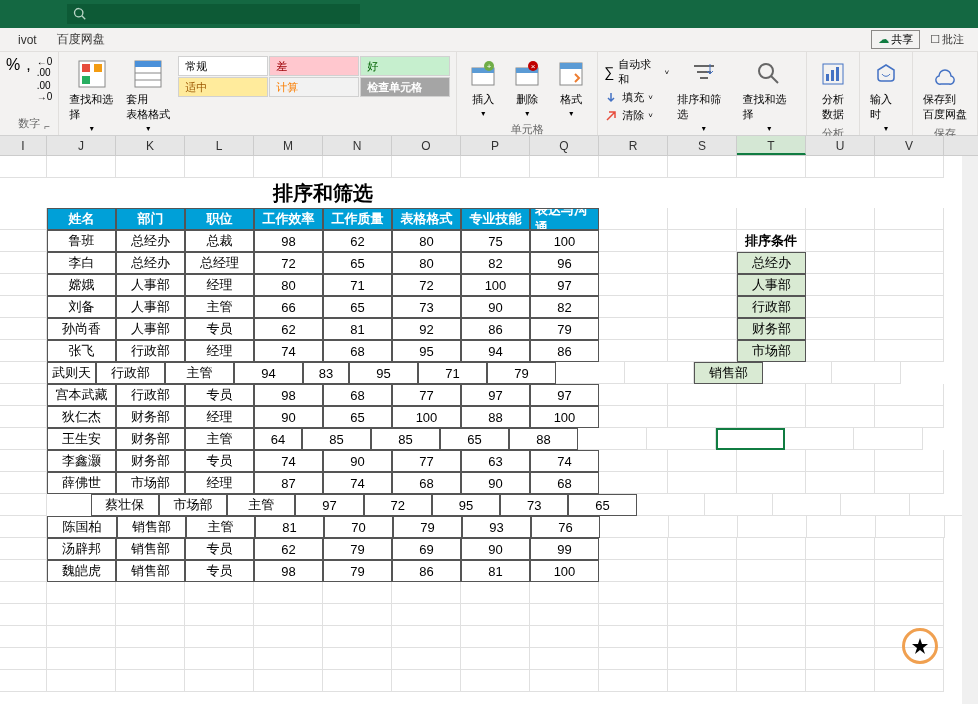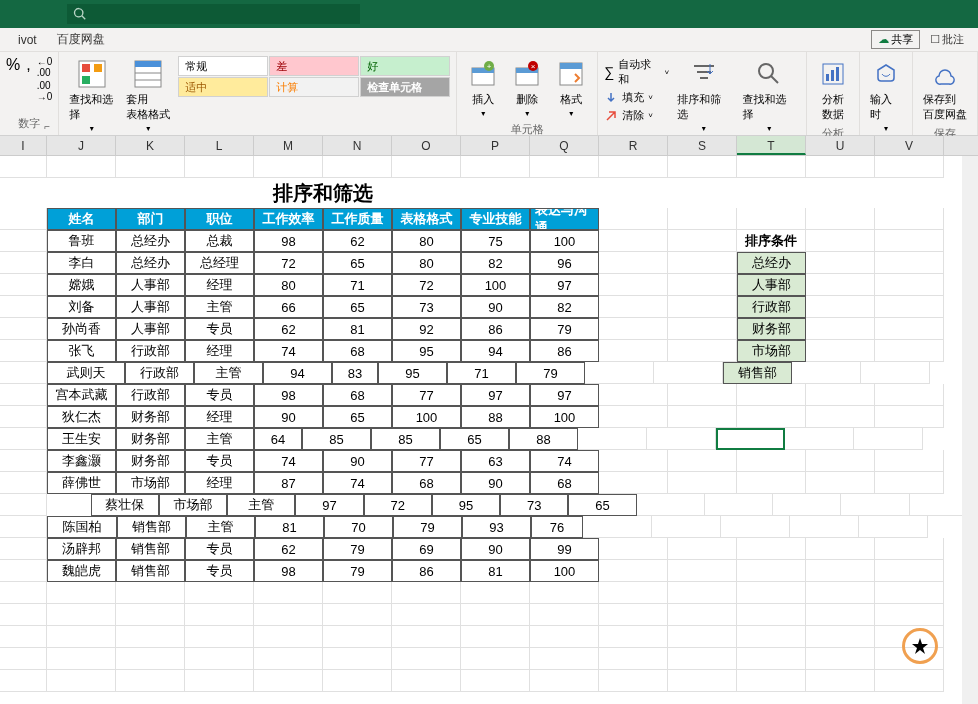--- a/index.html
+++ b/index.html
@@ -440,21 +440,21 @@
         <div class="cell data-cell" style="width: 69px;">94</div>
         <div class="cell data-cell" style="width: 69px;">86</div>
         <div class="cell " style="width: 69px;"></div>
         <div class="cell " style="width: 69px;"></div>
         <div class="cell sort-item" style="width: 69px;">市场部</div>
         <div class="cell " style="width: 69px;"></div>
         <div class="cell " style="width: 69px;"></div>
       </div>
       <div class="sheet-row">
         <div class="cell " style="width: 47px;"></div>
-        <div class="cell data-cell" style="width: 78px;">武则天</div>
+        <div class="cell data-cell" style="width: 49px;">武则天</div>
         <div class="cell data-cell" style="width: 69px;">行政部</div>
         <div class="cell data-cell" style="width: 69px;">主管</div>
         <div class="cell data-cell" style="width: 69px;">94</div>
         <div class="cell data-cell" style="width: 46px;">83</div>
         <div class="cell data-cell" style="width: 69px;">95</div>
         <div class="cell data-cell" style="width: 69px;">71</div>
         <div class="cell data-cell" style="width: 69px;">79</div>
         <div class="cell " style="width: 69px;"></div>
         <div class="cell " style="width: 69px;"></div>
         <div class="cell sort-item" style="width: 69px;">销售部</div>
@@ -559,21 +559,21 @@
       </div>
       <div class="sheet-row">
         <div class="cell " style="width: 47px;"></div>
         <div class="cell data-cell" style="width: 70px;">陈国柏</div>
         <div class="cell data-cell" style="width: 69px;">销售部</div>
         <div class="cell data-cell" style="width: 69px;">主管</div>
         <div class="cell data-cell" style="width: 69px;">81</div>
         <div class="cell data-cell" style="width: 69px;">70</div>
         <div class="cell data-cell" style="width: 69px;">79</div>
         <div class="cell data-cell" style="width: 69px;">93</div>
-        <div class="cell data-cell" style="width: 52px;">76</div>
+        <div class="cell data-cell" style="width: 69px;">76</div>
         <div class="cell " style="width: 69px;"></div>
         <div class="cell " style="width: 69px;"></div>
         <div class="cell " style="width: 69px;"></div>
         <div class="cell " style="width: 69px;"></div>
         <div class="cell " style="width: 69px;"></div>
       </div>
       <div class="sheet-row">
         <div class="cell " style="width: 47px;"></div>
         <div class="cell data-cell" style="width: 69px;">汤辟邦</div>
         <div class="cell data-cell" style="width: 69px;">销售部</div>

